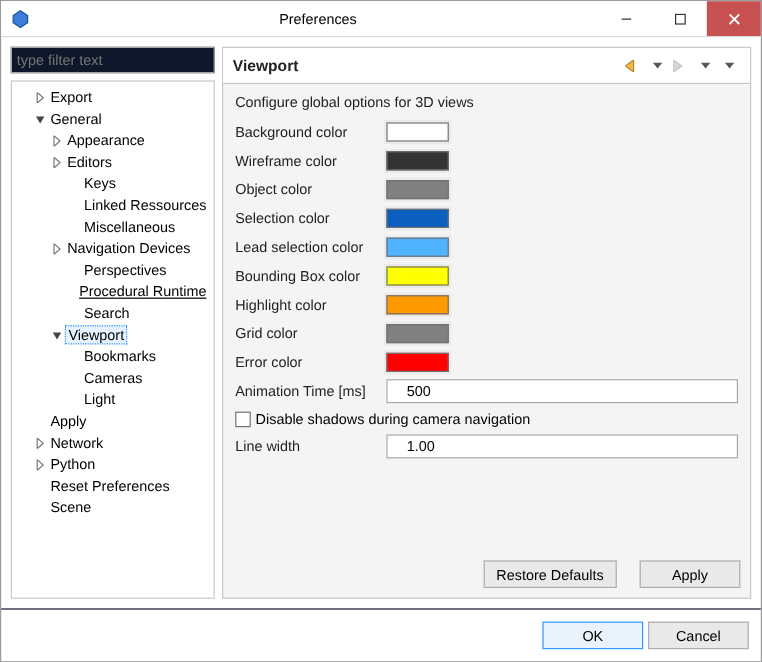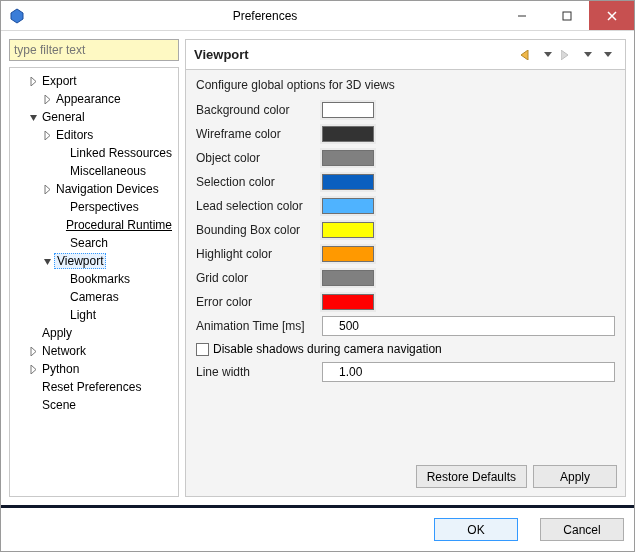--- a/index.html
+++ b/index.html
@@ -11,45 +11,45 @@
 .titlebar { height:30px; background:#fff; display:flex; align-items:center; border-bottom:1px solid #d9d9d9; }
 .titlebar .appicon { width:16px; height:16px; margin:0 6px 0 8px; }
 .titlebar .title { flex:1; text-align:center; color:#000; }
 .titlebar .wbtn { width:45px; height:100%; display:flex; align-items:center; justify-content:center; }
 .titlebar .close { background:#c75050; }
 .titlebar .close svg path { stroke:#fff; }
 
 .body { flex:1; display:flex; padding:8px; gap:6px; min-height:0; }
 
 .leftcol { width:170px; display:flex; flex-direction:column; gap:6px; }
-.filter { border:1px solid #a9a9a9; padding:3px 4px; color:#888; background:#fef9c3; width:100%; }
+.filter { border:1px solid #a9a9a9; padding:3px 4px; color:#888; background:#0f172a; width:100%; }
 .tree { flex:1; border:1px solid #c9c9c9; background:#fff; overflow:auto; padding:4px 0; }
 .trow { display:flex; align-items:center; height:18px; padding-right:4px; cursor:default; white-space:nowrap; }
 .twist { width:14px; display:flex; justify-content:center; color:#5a5a5a; }
 .tlabel { padding:0 2px; }
 .sel .tlabel { border:1px dotted #3399ff; background:#e6f2ff; }
 
 .rightcol { flex:1; border:1px solid #c9c9c9; background:#f4f4f4; display:flex; flex-direction:column; }
 .paneHead { background:#fff; border-bottom:1px solid #c9c9c9; height:30px; display:flex; align-items:center; padding:0 8px; }
 .paneHead .ht { font-weight:bold; flex:1; color:#222; font-size:13px; }
 .navarrow { width:18px; height:18px; display:flex; align-items:center; justify-content:center; margin-left:2px; }
 
 .paneBody { padding:8px 10px 6px; flex:1; overflow:auto; }
 .desc { color:#222; margin-bottom:6px; }
 .row { display:flex; align-items:center; height:24px; }
 .rlabel { width:126px; color:#222; }
 .swatch { width:52px; height:16px; border:1px solid #707070; box-shadow:0 0 0 2px #eaeaea; cursor:pointer; }
 .tin { flex:1; border:1px solid #a9a9a9; background:#fff; padding:2px 16px; }
 .chkrow { display:flex; align-items:center; height:22px; gap:4px; }
 .chkbox { width:13px; height:13px; border:1px solid #707070; background:#fff; }
 
-.paneFoot { display:flex; justify-content:flex-end; gap:6px; padding:8px; }
+.paneFoot { display:flex; justify-content:flex-end; gap:19px; padding:8px; }
 .btn { min-width:84px; height:23px; border:1px solid #adadad; background:#e9e9e9; display:flex; align-items:center; justify-content:center; cursor:pointer; padding:0 10px; }
 
-.dlgFoot { border-top:3px solid #0f172a; padding:10px; display:flex; justify-content:flex-end; gap:22px; }
+.dlgFoot { border-top:1px solid #0f172a; padding:10px; display:flex; justify-content:flex-end; gap:4px; }
 .btn.default { border:1px solid #3399ff; background:#eaf3fb; }
 </style>
 </head>
 <body>
 
 <div class="window">
 
   <div class="titlebar">
     <span class="appicon">
       <svg width="16" height="16" viewBox="0 0 16 16">
@@ -80,43 +80,47 @@
       <input class="filter" placeholder="type filter text" style="">
       <div class="tree" id="tree">
           <div class="trow" style="padding-left: 16px;">
             <span class="twist">
               <svg width="9" height="9">
                 <path d="M2 0 L7 4.5 L2 9 Z" fill="none" stroke="#777" stroke-width="1"></path>
               </svg>
             </span>
             <span class="tlabel">Export</span>
           </div>
+          <div class="trow" style="padding-left: 16px;">
+            <span class="twist">
+              <svg width="9" height="9">
+                <path d="M1 2 L8 2 L4.5 8 Z" fill="#444"></path>
+              </svg>
+            </span>
+            <span class="tlabel">General</span>
+          </div>
           <div class="trow" style="padding-left: 30px;">
             <span class="twist">
               <svg width="9" height="9">
                 <path d="M2 0 L7 4.5 L2 9 Z" fill="none" stroke="#777" stroke-width="1"></path>
               </svg>
             </span>
             <span class="tlabel">Appearance</span>
           </div>
-          <div class="trow" style="padding-left: 16px;">
-            <span class="twist">
-              <svg width="9" height="9">
-                <path d="M1 2 L8 2 L4.5 8 Z" fill="#444"></path>
-              </svg>
-            </span>
-            <span class="tlabel">General</span>
-          </div>
           <div class="trow" style="padding-left: 30px;">
             <span class="twist">
               <svg width="9" height="9">
                 <path d="M2 0 L7 4.5 L2 9 Z" fill="none" stroke="#777" stroke-width="1"></path>
               </svg>
             </span>
             <span class="tlabel">Editors</span>
+          </div>
+          <div class="trow" style="padding-left: 44px;">
+            <span class="twist"></span>
+            <span class="tlabel">Keys</span>
           </div>
           <div class="trow" style="padding-left: 44px;">
             <span class="twist"></span>
             <span class="tlabel">Linked Ressources</span>
           </div>
           <div class="trow" style="padding-left: 44px;">
             <span class="twist"></span>
             <span class="tlabel">Miscellaneous</span>
           </div>
           <div class="trow" style="padding-left: 30px;">

